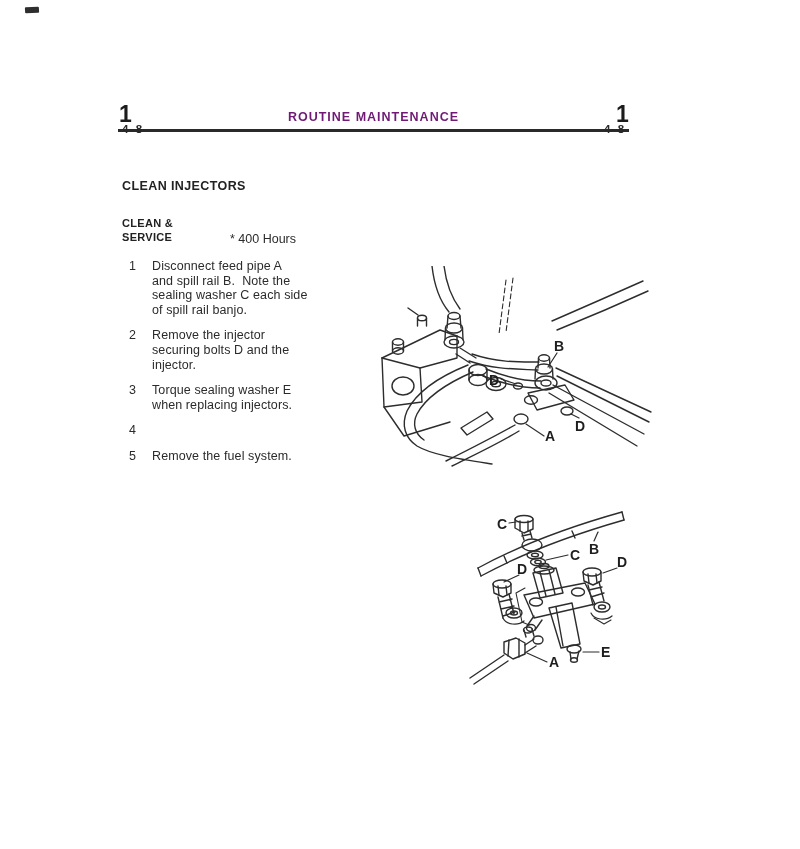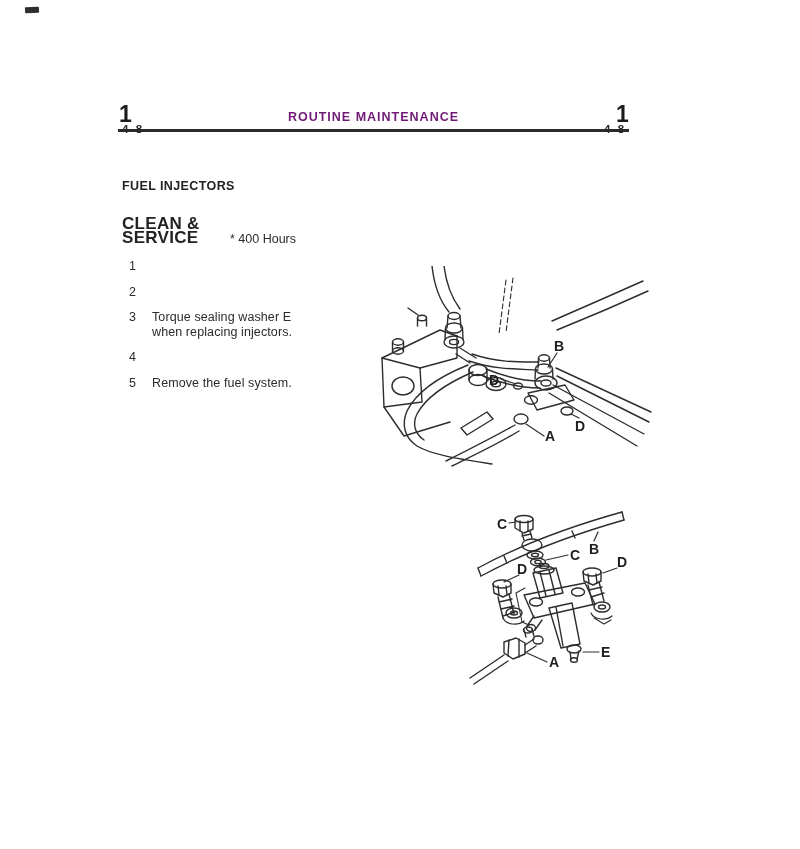--- a/index.html
+++ b/index.html
@@ -27,21 +27,21 @@
   .page-ref{
     position:absolute;top:123px;font-size:11.5px;font-weight:bold;color:#282828;letter-spacing:.5px;
   }
   .page-ref.left{left:122px;}
   .page-ref.right{left:604px;}
   .section-title{
     position:absolute;left:122px;top:179px;font-size:12.5px;font-weight:bold;
     letter-spacing:.4px;color:#222;
   }
   .task-action{
-    position:absolute;left:122px;top:217px;font-size:17px;font-weight:bold;
+    position:absolute;left:122px;top:217px;font-size:11px;font-weight:bold;
     line-height:13.8px;color:#222;letter-spacing:.3px;
   }
   .task-interval{
     position:absolute;left:230px;top:232px;font-size:12.5px;color:#2b2b2b;
   }
   .steps{position:absolute;left:129px;top:259px;width:205px;}
   .step{display:flex;margin-bottom:11px;}
   .step-num{width:23px;flex:0 0 23px;font-size:12.5px;line-height:14.6px;color:#2b2b2b;}
   .step-text{
     font-size:12.5px;line-height:14.6px;color:#2b2b2b;white-space:pre-wrap;
@@ -62,34 +62,41 @@
 
   <div class="corner-mark"></div>
 
   <div class="big-num left">1</div>
   <div class="header-title">ROUTINE MAINTENANCE</div>
   <div class="big-num right">1</div>
   <div class="header-rule"></div>
   <div class="page-ref left">4–8</div>
   <div class="page-ref right">4–8</div>
 
-  <div class="section-title">FUEL INJECTORS</div>
+  <div class="section-title">CLEAN INJECTORS</div>
 
   <div class="task-action">
     <div>CLEAN &amp;</div>
     <div>SERVICE</div>
   </div>
   <div class="task-interval">* 400 Hours</div>
 
   <div class="steps">
     <div class="step">
       <span class="step-num">1</span>
+      <span class="step-text">Disconnect feed pipe A
+and spill rail B.  Note the
+sealing washer C each side
+of spill rail banjo.</span>
     </div>
     <div class="step">
       <span class="step-num">2</span>
+      <span class="step-text">Remove the injector
+securing bolts D and the
+injector.</span>
     </div>
     <div class="step">
       <span class="step-num">3</span>
       <span class="step-text">Torque sealing washer E
 when replacing injectors.</span>
     </div>
     <div class="step">
       <span class="step-num">4</span>
     </div>
     <div class="step">

